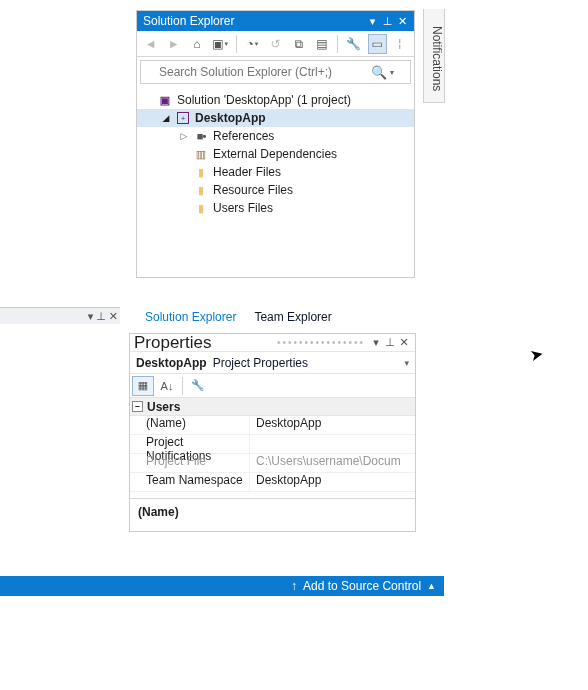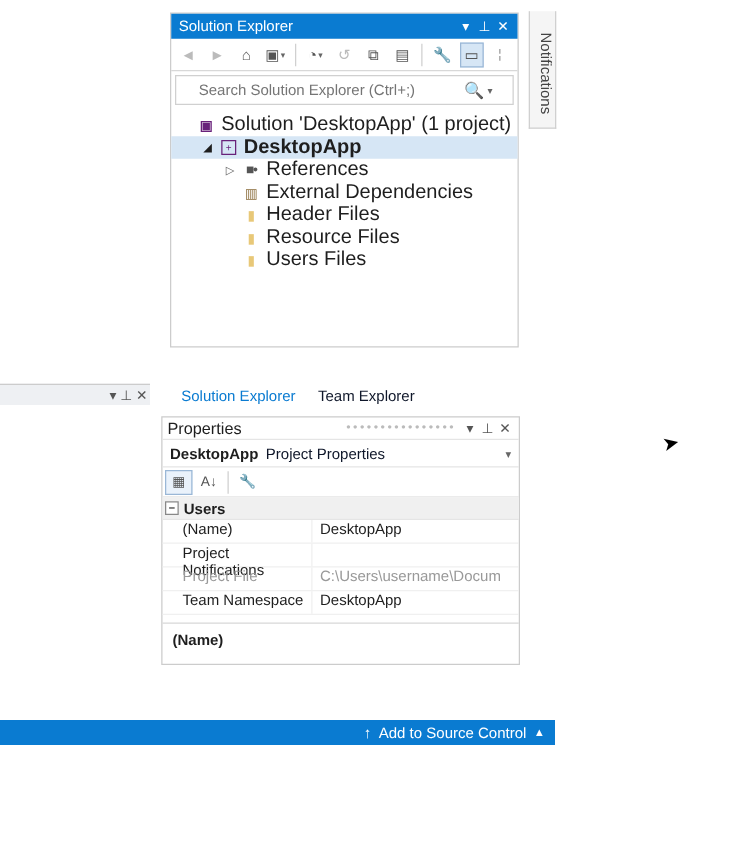--- a/index.html
+++ b/index.html
@@ -25,29 +25,29 @@
   .tree-row.sel { background:#d6e6f5;}
   .indent { display:inline-block; width:14px;}
   .chev { width:10px; font-size:9px; color:#666; text-align:center;}
   .chev.open { color:#1e1e1e;}
   .ico { width:16px; height:14px; display:inline-flex; align-items:center; justify-content:center; font-size:11px;}
   .ico-sol { color:#68217a; font-weight:bold;}
   .ico-proj { border:1px solid #68217a; width:12px; height:12px; font-size:8px; color:#68217a; display:inline-flex; align-items:center; justify-content:center;}
   .ico-dots { letter-spacing:-1px; font-weight:bold; color:#555;}
   .ico-refitem { color:#8a6d3b;}
   .ico-folder { color:#e8c878;}
-  .tree-row .label { font-size:16px;}
+  .tree-row .label { font-size:12px;}
   .tree-row .label.bold { font-weight:bold;}
   .bottom-tabs { position:absolute; left:136px; top:308px; width:279px; height:20px; display:flex; align-items:flex-end;}
   .tab { padding:2px 8px 3px; font-size:12px; color:#0f172a; border:1px solid transparent;}
   .tab.active { color:#0a7bd1; border-bottom:1px solid #fff;}
   
   .prop-panel { position:absolute; left:129px; top:333px; width:287px; border:1px solid #ccc; background:#fff;}
   .prop-title { height:18px; display:flex; align-items:center; padding:0 4px; border-bottom:1px solid #e5e5e5;}
-  .prop-title .text { flex:1; font-size:13px;}
+  .prop-title .text { flex:1; font-size:17px;}
   .prop-title .gl { width:14px; text-align:center; font-size:11px; color:#555;}
   .prop-title .dots { flex:0 0 auto; color:#bbb; font-size:10px; letter-spacing:2px; margin:0 4px;}
   .obj-row { display:flex; align-items:center; height:22px; padding:0 6px; border-bottom:1px solid #e5e5e5;}
   .obj-row .name{ font-weight:bold; margin-right:6px;}
   .obj-row .cat{ color:#0f172a;}
   .prop-tb { height:24px; display:flex; align-items:center; padding:0 2px; gap:2px; border-bottom:1px solid #e5e5e5;}
   .pbtn { width:22px; height:20px; display:flex; align-items:center; justify-content:center; color:#555; border:1px solid transparent; font-size:11px;}
   .pbtn.active { border:1px solid #9ab7d6; background:#eaf2fb;}
   .grid-cat { display:flex; align-items:center; height:18px; padding-left:2px; font-weight:bold; background:#f0f0f0; border-bottom:1px solid #e5e5e5;}
   .grid-cat .sq { width:11px; height:11px; border:1px solid #888; font-size:9px; line-height:9px; text-align:center; margin-right:4px; background:#fff;}

